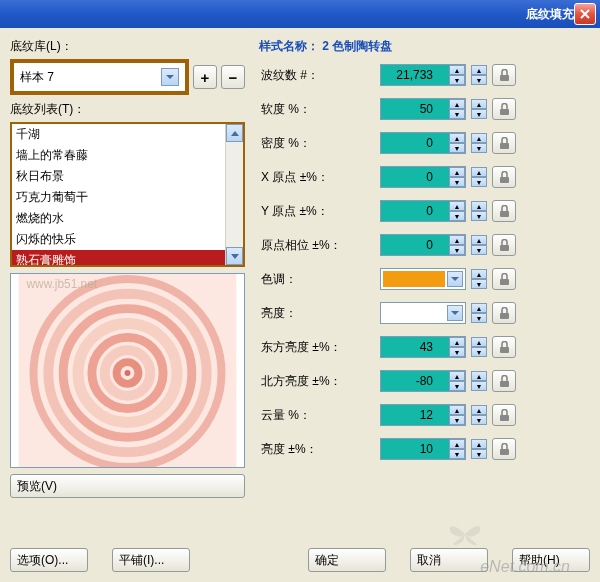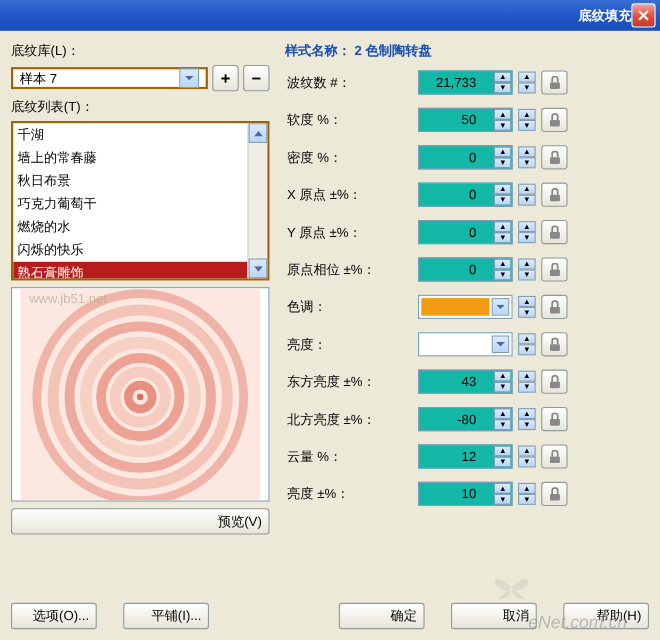--- a/index.html
+++ b/index.html
@@ -5,32 +5,32 @@
 *{box-sizing:border-box;margin:0;padding:0;font-family:"Microsoft YaHei","SimSun",Arial,sans-serif;font-size:12px}
 body{background:#ece9d8;width:600px;height:582px;overflow:hidden}
 .titlebar{background:linear-gradient(to bottom,#3a6ed5 0%,#2158c7 50%,#1a4fb9 100%);height:28px;display:flex;align-items:center;justify-content:flex-end;padding:0 4px 0 8px;color:#fff;font-size:13px;font-weight:bold}
 .close-btn{width:22px;height:22px;background:linear-gradient(to bottom,#f5a39a,#e3543e 50%,#c63929);border:1px solid #fff;border-radius:3px;color:#fff;display:flex;align-items:center;justify-content:center;cursor:pointer;font-weight:bold}
 .body{padding:10px;display:flex;gap:10px}
 .left{width:235px;display:flex;flex-direction:column}
 .right{flex:1}
 .label{color:#000;margin-bottom:4px}
 .style-title{color:#1a4fb9;font-weight:bold;margin-bottom:8px;padding-left:4px}
 .combo-row{display:flex;align-items:center;gap:4px;margin-bottom:6px}
-.combo{flex:1;height:20px;background:#fff;border:2px solid #a16207;display:flex;align-items:center;justify-content:space-between;padding:0 6px 0 6px}
+.combo{flex:1;height:36px;background:#fff;border:4px solid #a16207;display:flex;align-items:center;justify-content:space-between;padding:0 6px 0 6px}
 .combo .dd{width:18px;height:18px;background:linear-gradient(#dbeafb,#b8d6f5);border:1px solid #7f9db9;display:flex;align-items:center;justify-content:center}
 .sqbtn{width:24px;height:24px;background:linear-gradient(#fefefe,#e7e5d9);border:1px solid #919b9c;border-radius:3px;display:flex;align-items:center;justify-content:center;cursor:pointer;font-weight:bold;font-size:15px}
 .listbox{height:145px;background:#fff;border:2px solid #a16207;overflow:hidden;position:relative;margin-bottom:6px}
 .listbox .items{position:absolute;inset:0 18px 0 0}
 .listbox .item{padding:2px 4px;cursor:pointer}
 .listbox .item.sel{background:#b91c1c;color:#fff}
 .listbox .sb{position:absolute;right:0;top:0;bottom:0;width:18px;background:#efefe7;border-left:1px solid #d4d0c8;display:flex;flex-direction:column;justify-content:space-between}
 .listbox .sb .ar{height:18px;background:linear-gradient(#dbeafb,#b8d6f5);border:1px solid #7f9db9;display:flex;align-items:center;justify-content:center}
 .preview{height:195px;background:#fff;border:1px solid #7f9db9;display:flex;align-items:center;justify-content:flex-end;margin-bottom:6px;overflow:hidden}
 .preview svg{width:100%;height:100%}
-.btn{height:24px;background:linear-gradient(#fefefe,#e7e5d9);border:1px solid #919b9c;border-radius:3px;display:flex;align-items:center;justify-content:flex-end;cursor:pointer;padding:0 6px}
+.btn{height:24px;background:linear-gradient(#fefefe,#e7e5d9);border:1px solid #919b9c;border-radius:3px;display:flex;align-items:center;justify-content:flex-start;cursor:pointer;padding:0 6px}
 .param-row{display:flex;align-items:center;gap:5px;margin-bottom:10px;height:24px}
 .param-row .pl{width:120px;text-align:left;padding-left:6px}
 .spin{width:86px;height:22px;background:#14b8a6;border:1px solid #7f9db9;display:flex;align-items:center}
 .spin input{border:none;width:56px;padding:0 4px;text-align:right;outline:none;font-size:12px;background:transparent}
 .spin .sp{width:16px;display:flex;flex-direction:column;margin-left:auto}
 .spin .sp div{height:10px;background:linear-gradient(#dbeafb,#b8d6f5);border:1px solid #7f9db9;display:flex;align-items:center;justify-content:center;font-size:7px;line-height:1}
 .color-combo{width:86px;height:22px;background:#fff;border:1px solid #7f9db9;display:flex;align-items:center;padding:2px}
 .color-combo .sw{flex:1;height:100%;background:#f39c12}
 .color-combo .dd{width:16px;height:100%;background:linear-gradient(#dbeafb,#b8d6f5);border:1px solid #7f9db9;display:flex;align-items:center;justify-content:center;margin-left:2px}
 .lock{width:24px;height:22px;background:linear-gradient(#fefefe,#e7e5d9);border:1px solid #919b9c;border-radius:3px;display:flex;align-items:center;justify-content:center;cursor:pointer}

